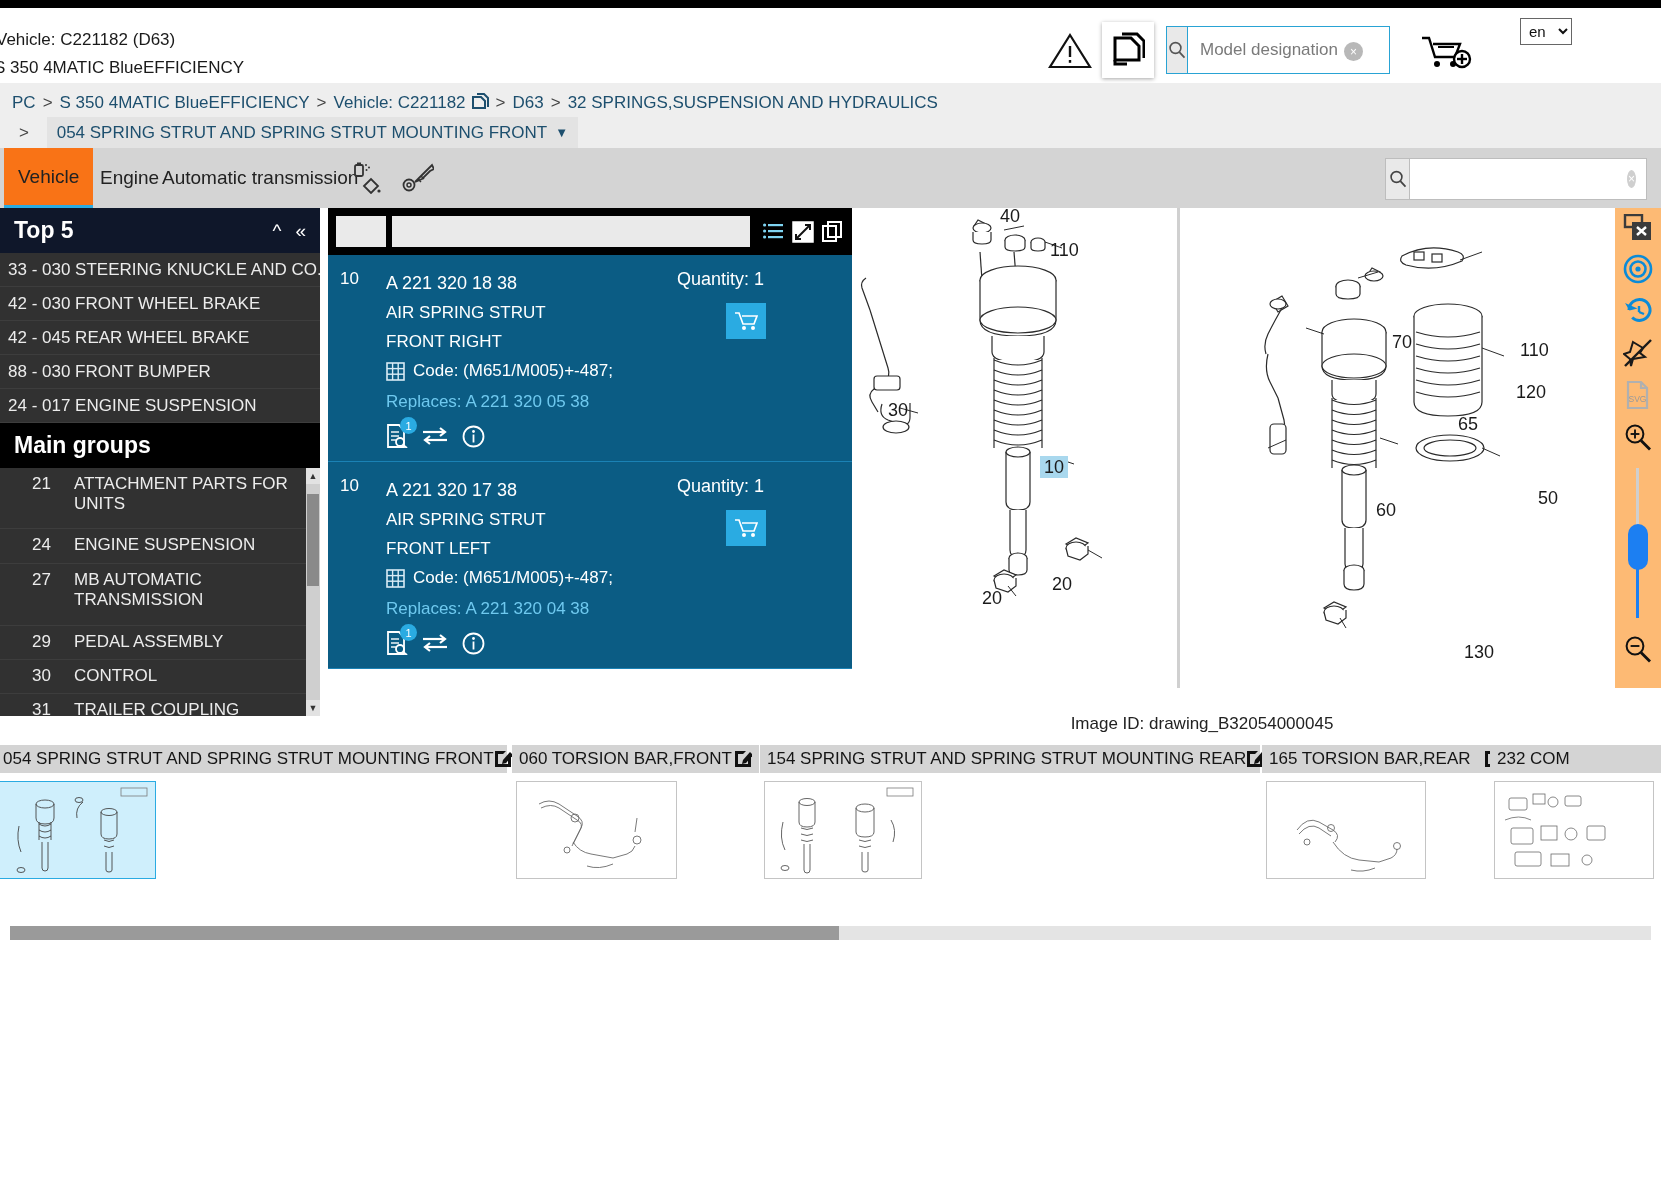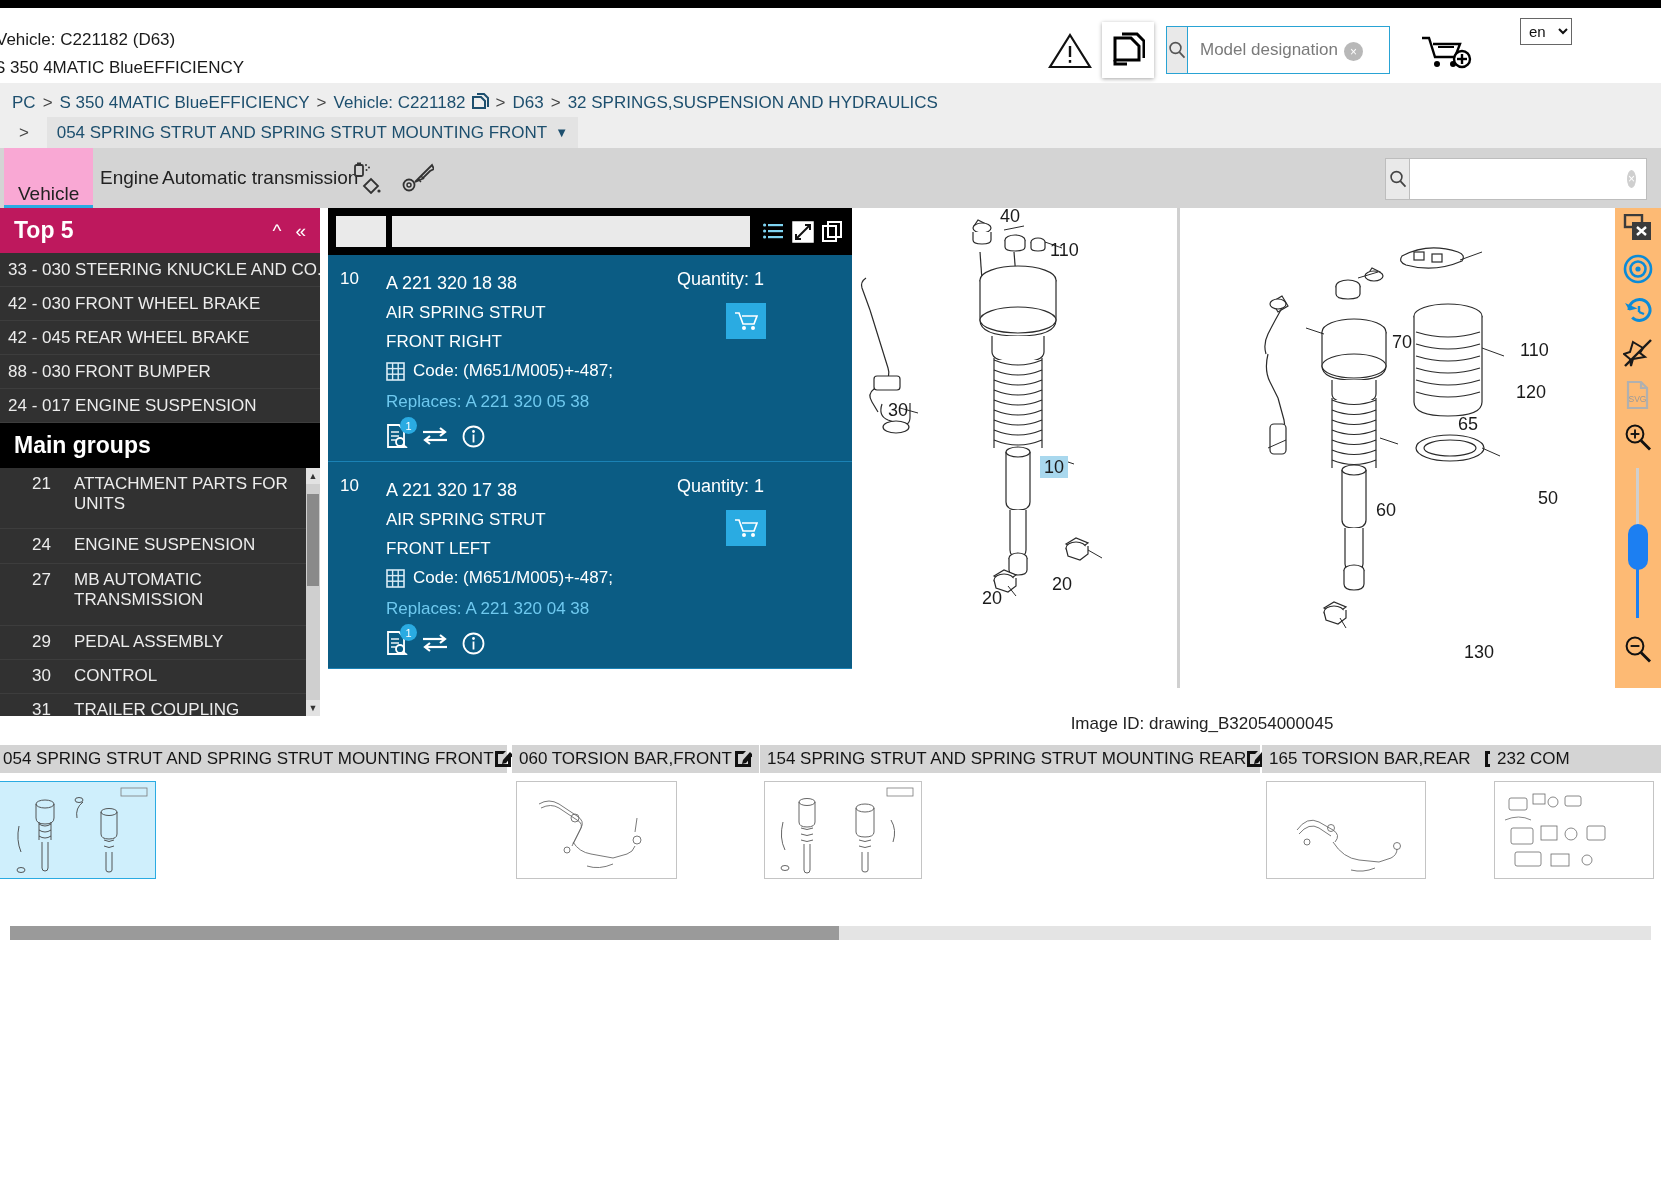--- a/index.html
+++ b/index.html
@@ -88,21 +88,21 @@
 
   
   .tabsband {
     position: absolute; left: 0; top: 148px; width: 1661px; height: 60px;
     background: #d4d4d4;
   }
   .tab {
     position: absolute; top: 0; height: 60px; display: flex; align-items: center;
     font-size: 19px; color: #222; padding: 0 14px; cursor: pointer;
   }
-  .tab.active { background: #f9a8d4; border-bottom: 3px solid #2aabe2; align-items: flex-end; }
+  .tab.active { background: #f97316; border-bottom: 3px solid #2aabe2; }
   .tab-icons { position: absolute; left: 352px; top: 14px; display: flex; gap: 20px; }
   .rsearch {
     position: absolute; right: 14px; top: 10px; width: 262px; height: 42px;
     display: flex; align-items: center; border: 1px solid #bdbdbd; background: #fff;
   }
   .rsearch .sicon2 {
     width: 48px; height: 100%; background: #e9e9e9;
     display: flex; align-items: center; justify-content: center;
     border-right: 1px solid #bdbdbd;
   }
@@ -115,21 +115,21 @@
     font-size: 12px; display: flex; align-items: center; justify-content: center;
     margin-right: 10px; cursor: pointer;
   }
 
   
   .sidebar {
     position: absolute; left: 0; top: 208px; width: 320px; height: 508px;
     background: #2b2b2b; color: #fff; overflow: hidden;
   }
   .sb-head {
-    height: 45px; background: #be185d; display: flex; align-items: center;
+    height: 45px; background: #0f172a; display: flex; align-items: center;
     padding: 0 14px; justify-content: space-between;
   }
   .sb-head .t { font-size: 23px; font-weight: bold; }
   .sb-head .ctl { display: flex; gap: 14px; align-items: center; }
   .sb-head .ctl span { cursor: pointer; font-size: 19px; }
   .sb-item {
     height: 34px; display: flex; align-items: center; padding: 0 0 0 8px;
     font-size: 17px; color: #ececec; border-bottom: 1px solid #3d3d3d;
     background: #313131; cursor: pointer; white-space: nowrap; overflow: hidden;
   }

